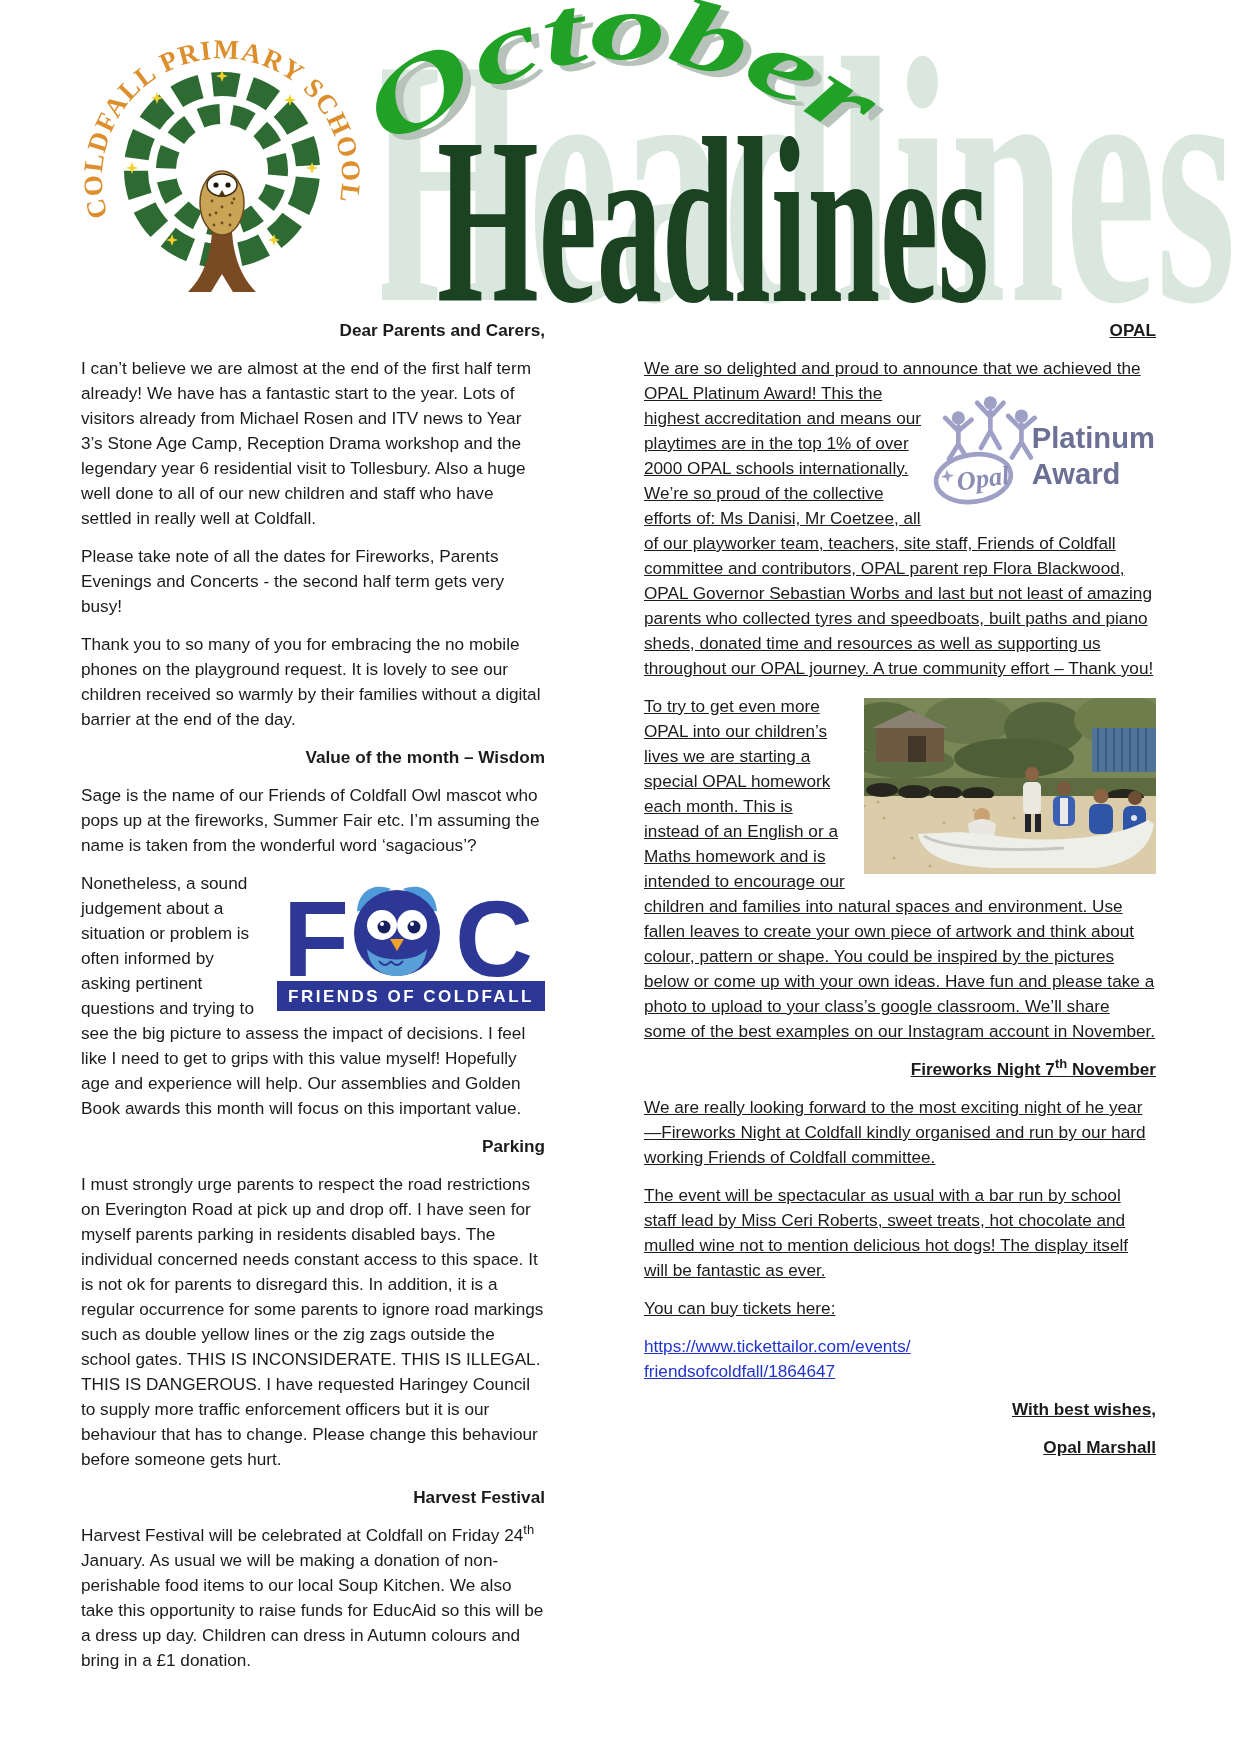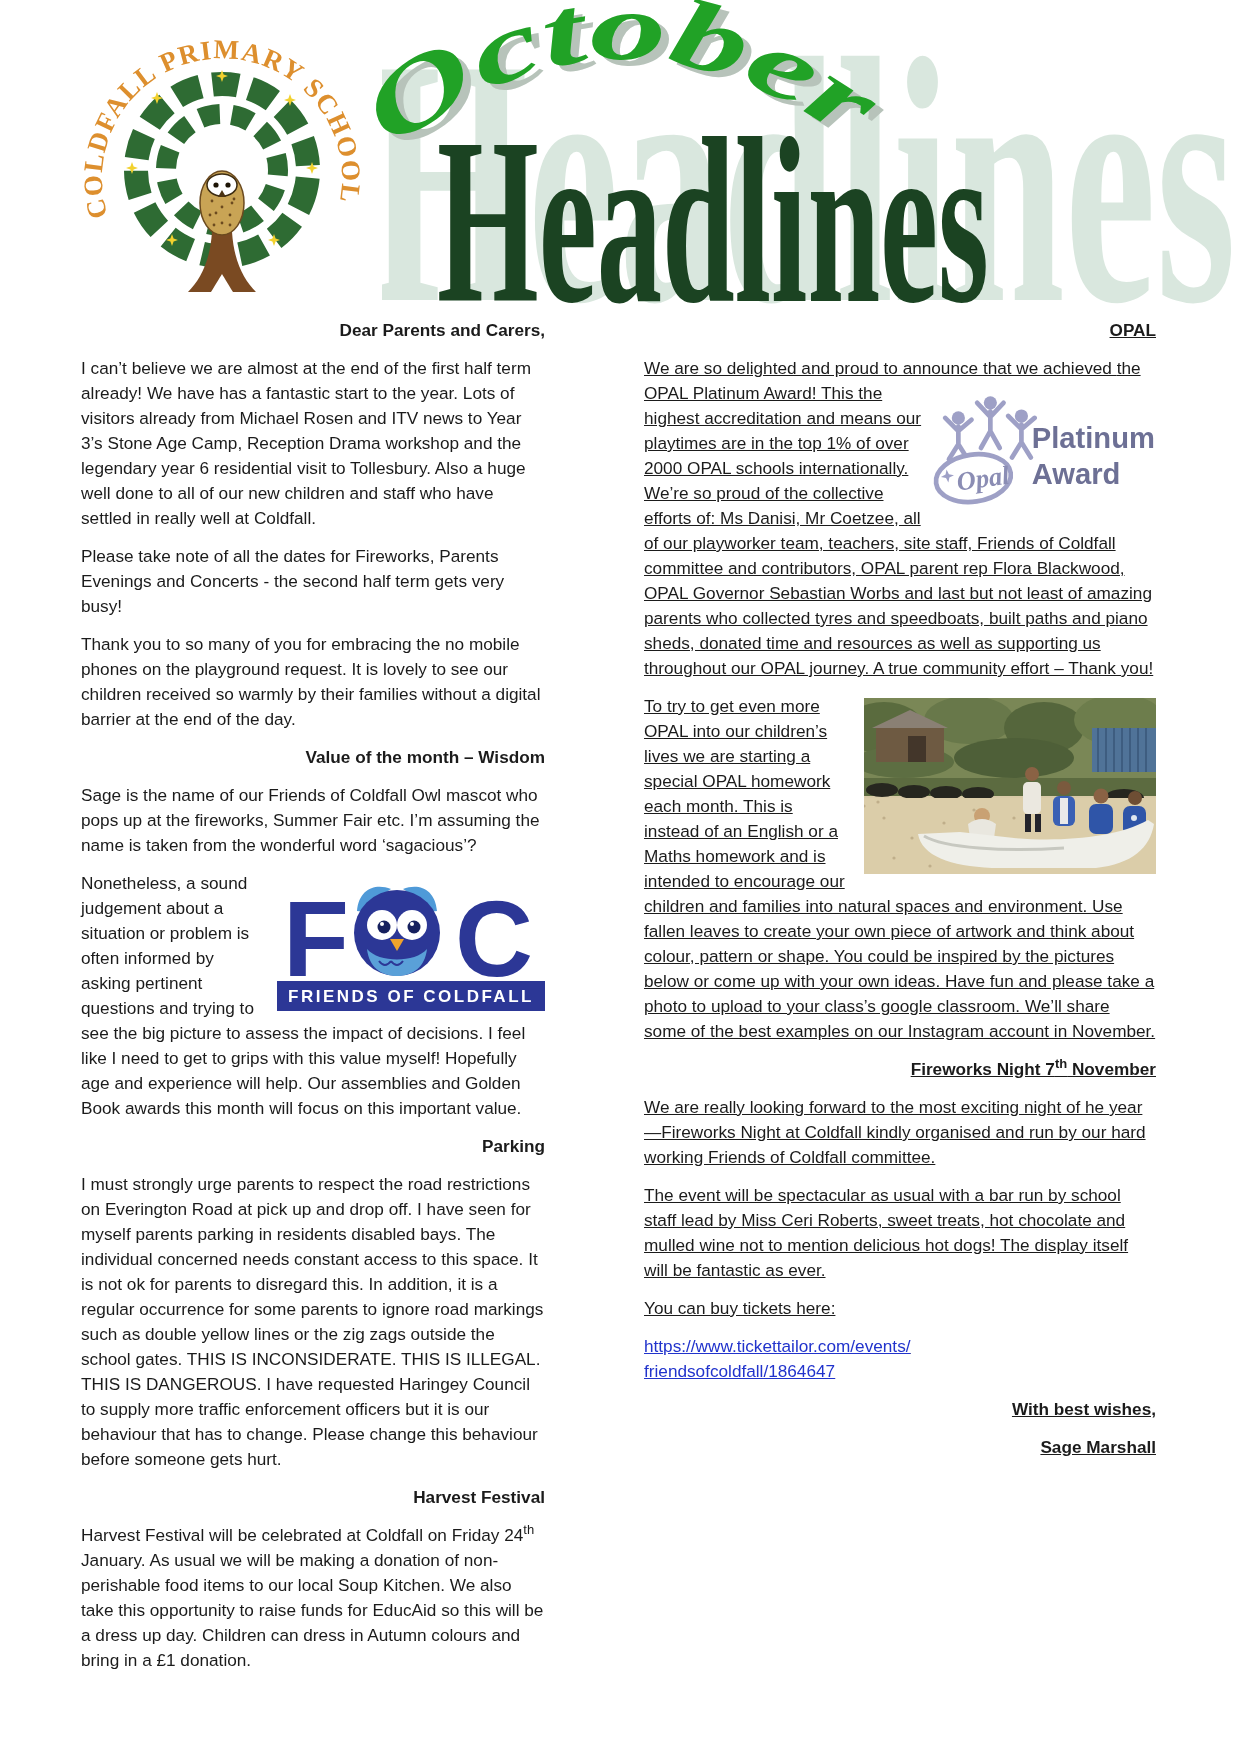--- a/index.html
+++ b/index.html
@@ -229,15 +229,15 @@
 
     <p class="para">We are really looking forward to the most exciting night of he year—Fireworks Night at Coldfall kindly organised and run by our hard working Friends of Coldfall committee.</p>
     <p class="para">The event will be spectacular as usual with a bar run by school staff lead by Miss Ceri Roberts, sweet treats, hot chocolate and mulled wine not to mention delicious hot dogs! The display itself will be fantastic as ever.</p>
 
     <p class="para">You can buy tickets here:</p>
     <p class="para">
       <a class="link" href="#"><span>https://www.tickettailor.com/events/</span><br><span>friendsofcoldfall/1864647</span></a>
     </p>
 
     <div class="h">With best wishes,</div>
-    <div class="h">Sage Marshall</div>
+    <div class="h">Opal Marshall</div>
   </div>
 </div>
 
 </body></html>

